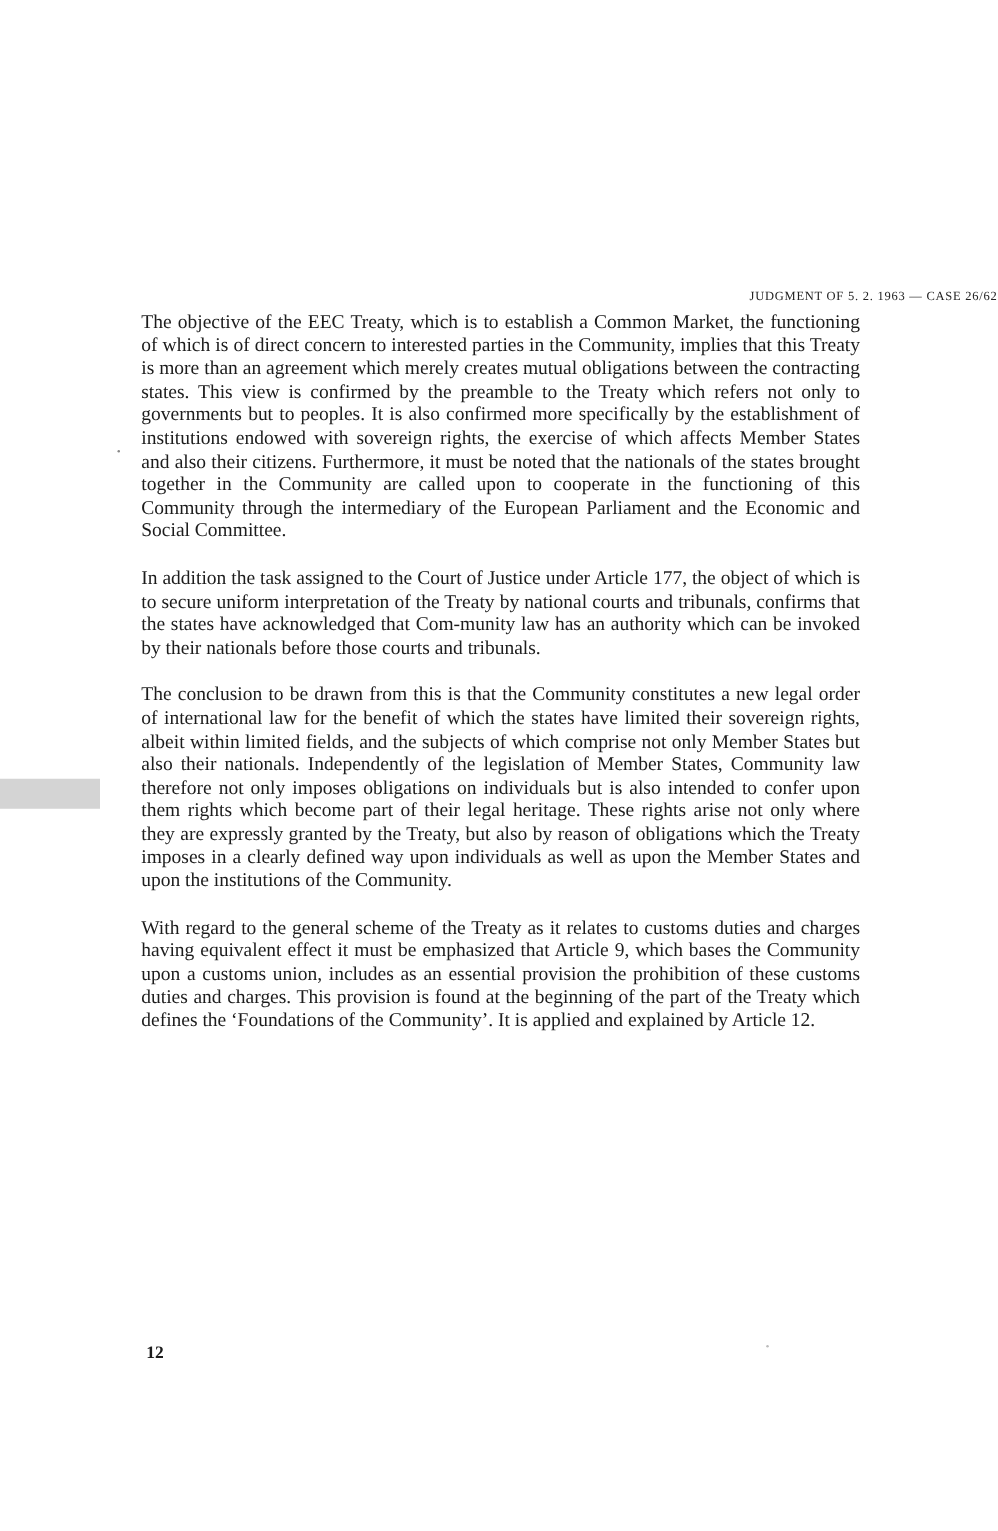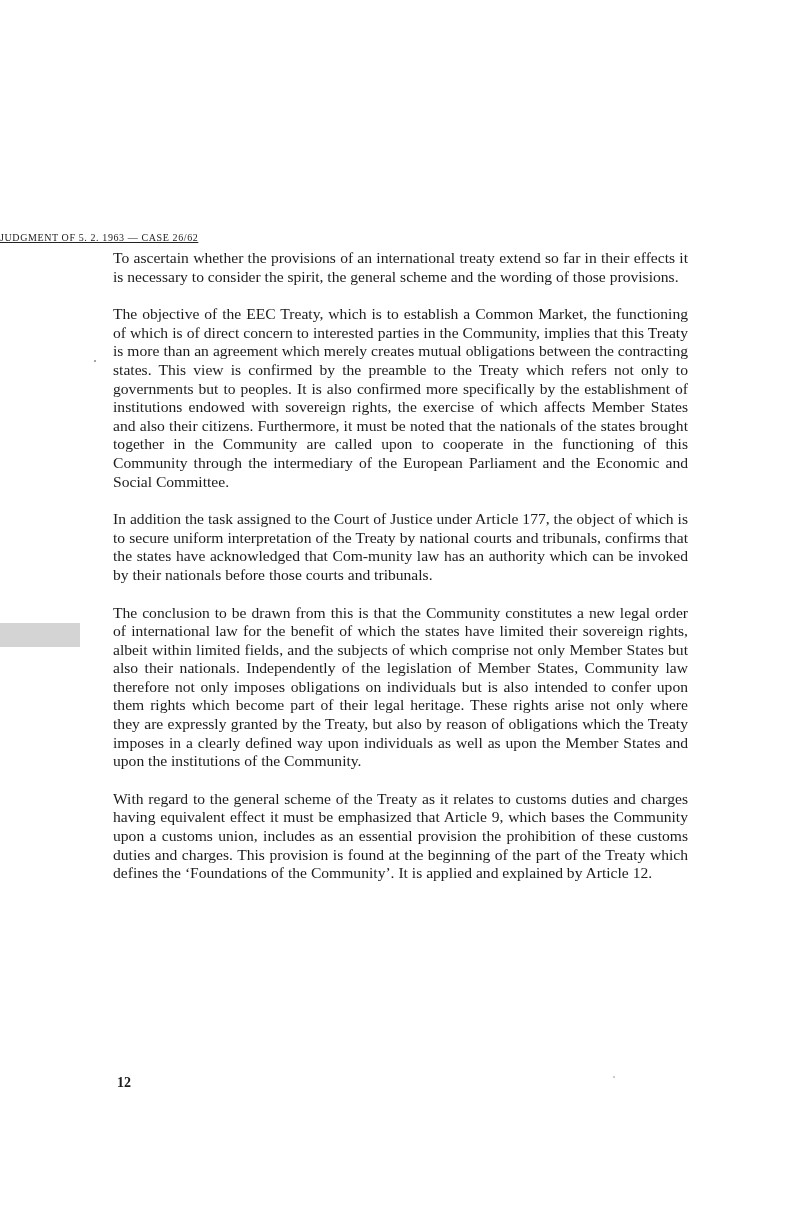--- a/index.html
+++ b/index.html
@@ -20,25 +20,24 @@
       left: 0;
       top: 0;
       width: 798px;
       height: 1225px;
     }
     .running-header {
       position: absolute;
       top: 232px;
       left: 0;
       width: 798px;
-      text-align: left;
+      text-align: right;
       font-size: 10px;
       letter-spacing: 0.6px;
       color: #222;
-      text-decoration: underline;
     }
     .body-text {
       position: absolute;
       left: 113px;
       width: 575px;
       top: 249px;
     }
     .para {
       margin: 0 0 19px 0;
       font-size: 15.6px;
@@ -87,21 +86,20 @@
 
 <div class="page">
 
   <div class="gray-tab"></div>
   <div class="stray-dot"></div>
   <div class="stray-dot-2"></div>
 
   <div class="running-header">JUDGMENT OF 5. 2. 1963 — CASE 26/62</div>
 
   <div class="body-text">
-    <p class="para">To ascertain whether the provisions of an international treaty extend so far in their effects it is necessary to consider the spirit, the general scheme and the wording of those provisions.</p>
     <p class="para">The objective of the EEC Treaty, which is to establish a Common Market, the functioning of which is of direct concern to interested parties in the Community, implies that this Treaty is more than an agreement which merely creates mutual obligations between the contracting states. This view is confirmed by the preamble to the Treaty which refers not only to governments but to peoples. It is also confirmed more specifically by the establishment of institutions endowed with sovereign rights, the exercise of which affects Member States and also their citizens. Furthermore, it must be noted that the nationals of the states brought together in the Community are called upon to cooperate in the functioning of this Community through the intermediary of the European Parliament and the Economic and Social Committee.</p>
     <p class="para">In addition the task assigned to the Court of Justice under Article 177, the object of which is to secure uniform interpretation of the Treaty by national courts and tribunals, confirms that the states have acknowledged that Com-munity law has an authority which can be invoked by their nationals before those courts and tribunals.</p>
     <p class="para">The conclusion to be drawn from this is that the Community constitutes a new legal order of international law for the benefit of which the states have limited their sovereign rights, albeit within limited fields, and the subjects of which comprise not only Member States but also their nationals. Independently of the legislation of Member States, Community law therefore not only imposes obligations on individuals but is also intended to confer upon them rights which become part of their legal heritage. These rights arise not only where they are expressly granted by the Treaty, but also by reason of obligations which the Treaty imposes in a clearly defined way upon individuals as well as upon the Member States and upon the institutions of the Community.</p>
     <p class="para">With regard to the general scheme of the Treaty as it relates to customs duties and charges having equivalent effect it must be emphasized that Article 9, which bases the Community upon a customs union, includes as an essential provision the prohibition of these customs duties and charges. This provision is found at the beginning of the part of the Treaty which defines the ‘Foundations of the Community’. It is applied and explained by Article 12.</p>
   </div>
 
   <div class="page-number">12</div>
 
 </div>
 

